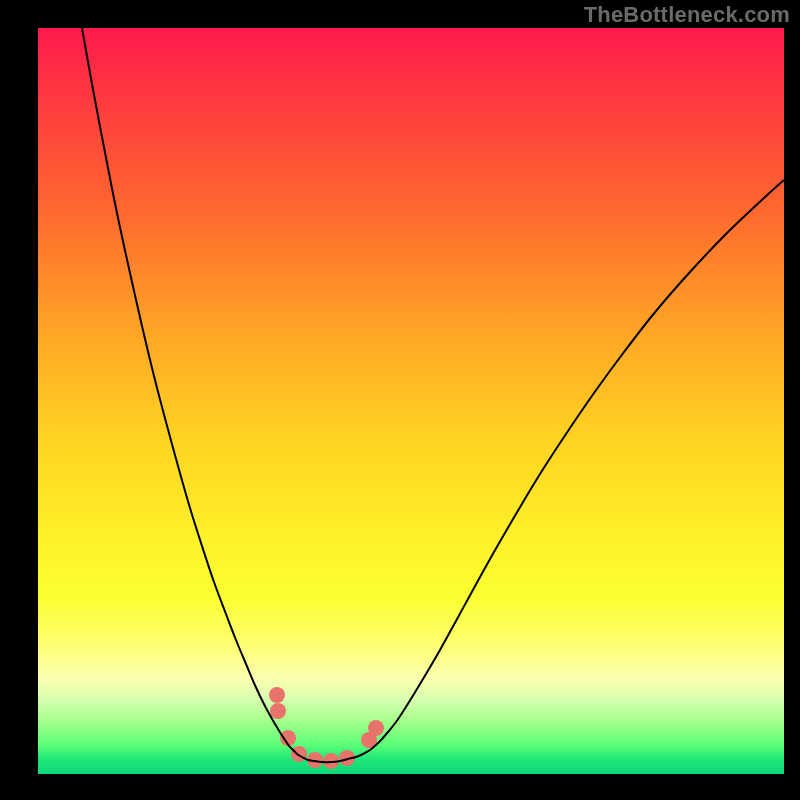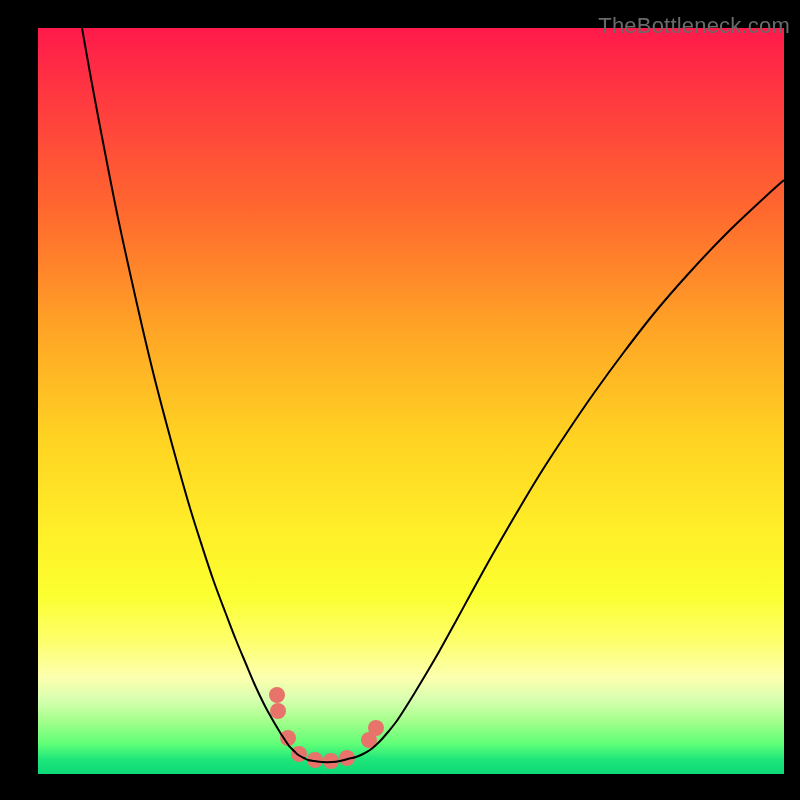--- a/index.html
+++ b/index.html
@@ -43,22 +43,21 @@
       #0bd877 100%
     );
   }
   .watermark {
     position: absolute;
     top: 2px;
     right: 10px;
     color: #6a6a6a;
     font-size: 22px;
     letter-spacing: 0.2px;
-    font-weight: 400;
-    margin-top: 11px;
+    font-weight: 700;
   }
   svg.curve {
     position: absolute;
     left: 0;
     top: 0;
     width: 746px;
     height: 746px;
     overflow: visible;
   }
 </style>

